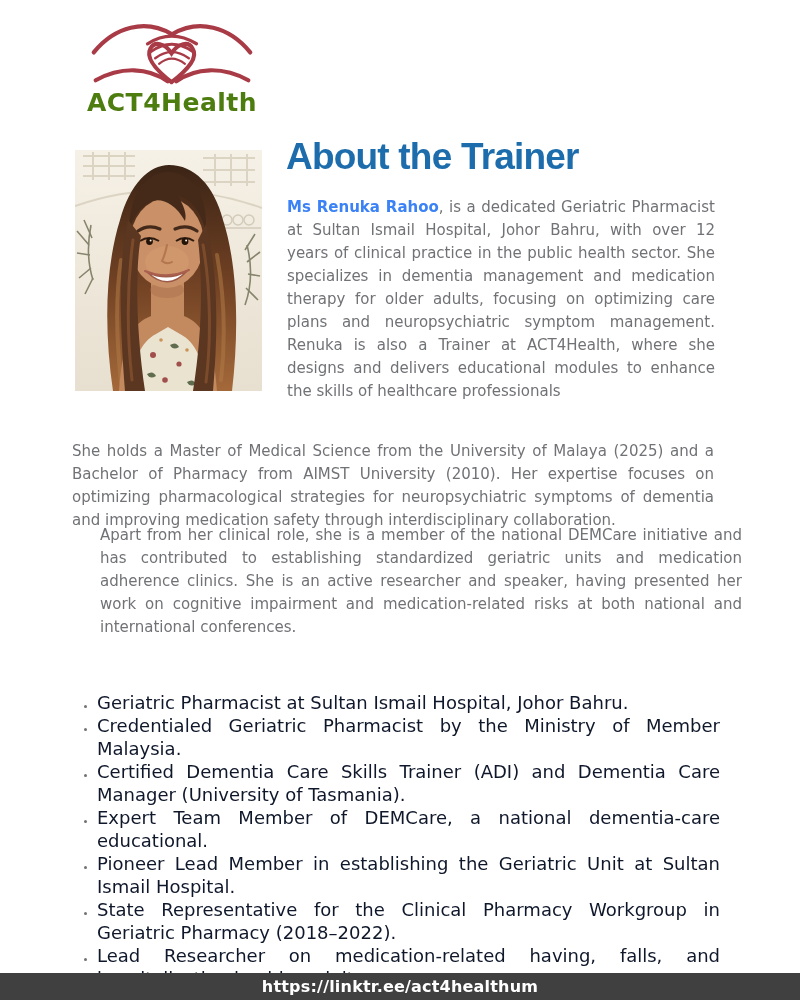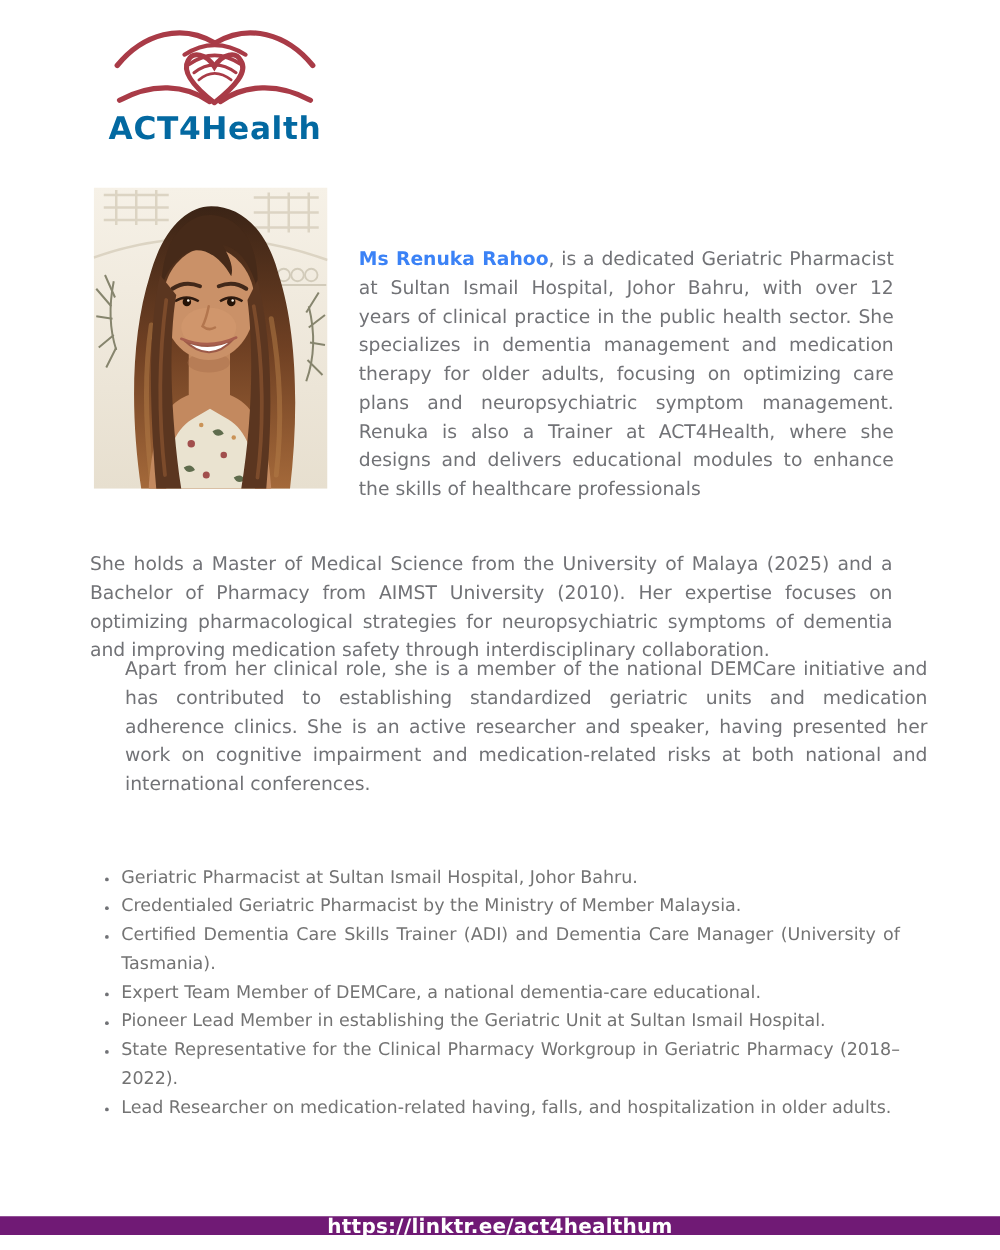--- a/index.html
+++ b/index.html
@@ -10,21 +10,21 @@
     background:#ffffff;
     overflow:hidden;
     font-family:"DejaVu Sans", sans-serif;
   }
   
   .logo-block { position:absolute; left:82px; top:14px; width:180px; }
   .logo-graphic { display:block; margin:0 auto; }
   .logo-text {
     margin-top:2px; text-align:center;
     font-size:25px; font-weight:600; letter-spacing:0.5px;
-    color:#0369a1;
+    color:#4d7c0f;
   }
   
   .portrait { position:absolute; left:75px; top:150px; width:187px; height:241px; }
   .portrait svg { display:block; }
   
   .headline {
     position:absolute; left:286px; top:136px;
     font-family:"Liberation Sans", sans-serif;
     font-size:37px; font-weight:800; letter-spacing:-0.8px;
     color:#1d6dac; line-height:42px;
@@ -37,28 +37,28 @@
     text-align:justify;
   }
   .intro { position:absolute; left:287px; top:196px; width:428px; }
   .intro b { color:#3b82f6; font-weight:700; }
   .para-edu  { position:absolute; left:72px; top:440px; width:642px; }
   .para-role { position:absolute; left:72px; top:524px; width:642px;margin-left:28px; }
   
   .credentials { position:absolute; left:72px; top:691px; width:648px; }
   .credentials ul { list-style:disc; padding-left:25px; }
   .credentials li {
-    color:#737373; font-size:14px; line-height:23px;
+    color:#0f172a; font-size:18px; line-height:23px;
     text-align:justify;
   }
   .credentials li::marker { color:#717276; font-size:11px; }
   
   .footer-bar {
-    position:absolute; left:0; top:973px; width:800px; height:15px;
-    background:#701a75;
+    position:absolute; left:0; top:973px; width:800px; height:27px;
+    background:#404040;
     display:flex; align-items:center; justify-content:center;
   }
   .footer-link {
     color:#ffffff; font-size:16px; font-weight:700;
     letter-spacing:0.2px; text-decoration:none;
     font-family:"DejaVu Sans", sans-serif;
   }
 </style>
 </head>
 <body>
@@ -171,20 +171,21 @@
 
       <path d="M53,70 C44,112 44,165 50,241 L70,241 C61,180 60,120 66,86 Z" fill="#5b3620"></path>
       <path d="M131,74 C142,118 144,172 138,241 L118,241 C127,186 128,130 123,90 Z" fill="#5b3620"></path>
       <g stroke="#8a5430" stroke-width="3" fill="none" opacity="0.7" stroke-linecap="round">
         <path d="M58,90 C52,135 52,185 57,230"></path>
         <path d="M128,95 C136,140 136,192 131,232"></path>
       </g>
     </svg>
   </div>
 
+  <div class="headline">About the Trainer</div>
 
   <p class="bodytext intro"><b>Ms Renuka Rahoo</b><span>, is a dedicated Geriatric Pharmacist at Sultan Ismail Hospital, Johor Bahru, with over 12 years of clinical practice in the public health sector. She specializes in dementia management and medication therapy for older adults, focusing on optimizing care plans and neuropsychiatric symptom management. Renuka is also a Trainer at ACT4Health, where she designs and delivers educational modules to enhance the skills of healthcare professionals</span></p>
 
   <p class="bodytext para-edu">She holds a Master of Medical Science from the University of Malaya (2025) and a Bachelor of Pharmacy from AIMST University (2010). Her expertise focuses on optimizing pharmacological strategies for neuropsychiatric symptoms of dementia and improving medication safety through interdisciplinary collaboration.</p>
 
   <p class="bodytext para-role">Apart from her clinical role, she is a member of the national DEMCare initiative and has contributed to establishing standardized geriatric units and medication adherence clinics. She is an active researcher and speaker, having presented her work on cognitive impairment and medication-related risks at both national and international conferences.</p>
 
   <div class="credentials">
     <ul>
       <li>Geriatric Pharmacist at Sultan Ismail Hospital, Johor Bahru.</li>

